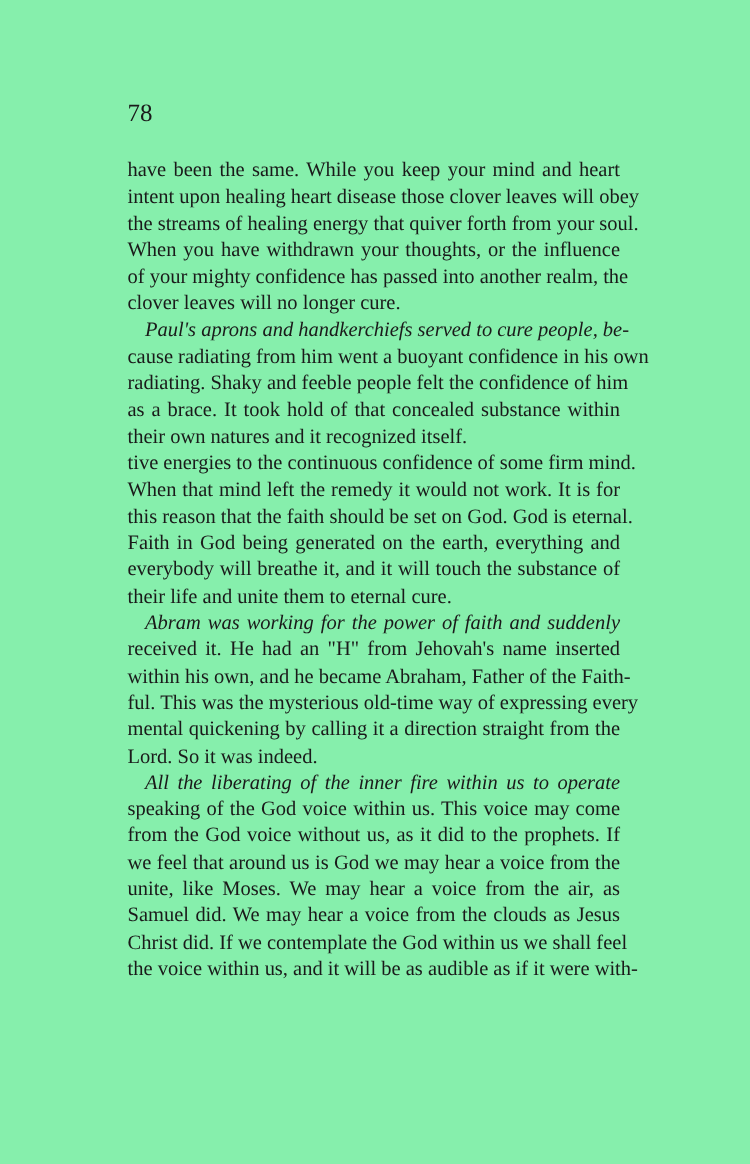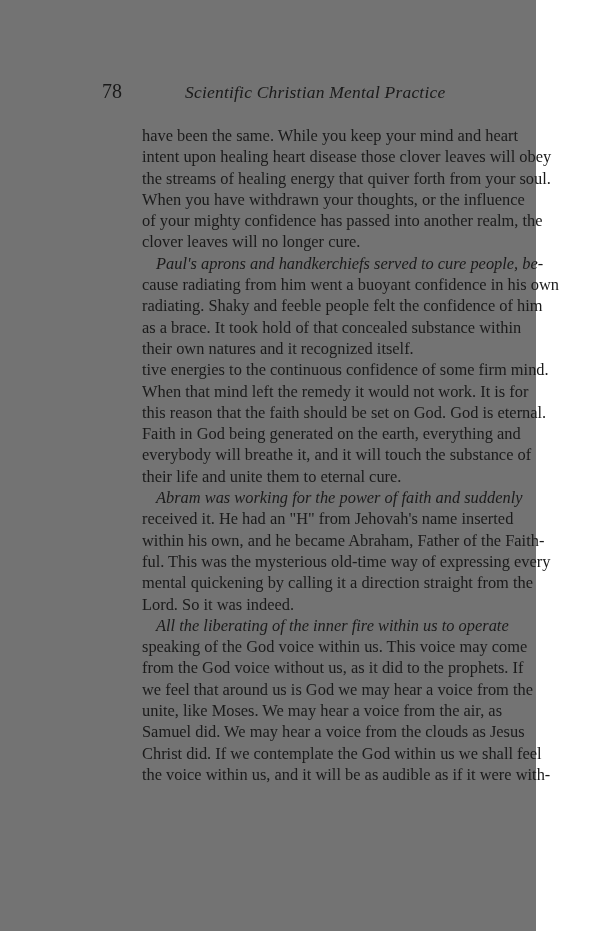--- a/index.html
+++ b/index.html
@@ -1,34 +1,33 @@
 <!DOCTYPE html>
 <html><head>
 <meta charset="utf-8">
 <style>
   html, body { margin: 0; padding: 0; background: #ffffff; }
   body { width: 600px; height: 931px; position: relative; overflow: hidden; color: #1a1a1a; }
-  .page { position: absolute; left: 0; top: 0; width: 536px; height: 931px; background: #737373; }
+  .page { position: absolute; left: 0; top: 0; width: 600px; height: 931px; background: #86efac; }
   .running-head { position: absolute; top: 80px; left: 102px; width: 394px; height: 30px;
     font-family: "Liberation Serif", "DejaVu Serif", serif; }
   .page-num { position: absolute; left: 0; top: 0; font-size: 20px; }
   .book-title { position: absolute; left: 83px; top: 2px; font-style: italic; font-size: 17.5px; letter-spacing: 0.2px; }
   .body-text { position: absolute; top: 125px; left: 102px; width: 394px;
     font-family: "Liberation Serif", "DejaVu Serif", serif; font-size: 16.4px; line-height: 21.3px; }
-  .line { display: block; height: 21.3px; white-space: nowrap; text-align: justify; text-align-last: justify; margin-left: 40px; }
+  .line { display: block; height: 21.3px; white-space: nowrap; text-align: justify; text-align-last: justify; }
   .line.last { text-align-last: left; }
   .line.indent { padding-left: 14px; font-style: italic; }
 </style>
 </head>
 <body>
 
 <div class="page">
   <div class="running-head">
     <span class="page-num">78</span>
-    <span class="book-title">Scientific Christian Mental Practice</span>
   </div>
   <div class="body-text" id="body-text">
       <span class="line">have been the same. While you keep your mind and heart</span>
       <span class="line">intent upon healing heart disease those clover leaves will obey</span>
       <span class="line">the streams of healing energy that quiver forth from your soul.</span>
       <span class="line">When you have withdrawn your thoughts, or the influence</span>
       <span class="line">of your mighty confidence has passed into another realm, the</span>
       <span class="line last">clover leaves will no longer cure.</span>
       <span class="line indent">Paul's aprons and handkerchiefs served to cure people, be-</span>
       <span class="line">cause radiating from him went a buoyant confidence in his own</span>

